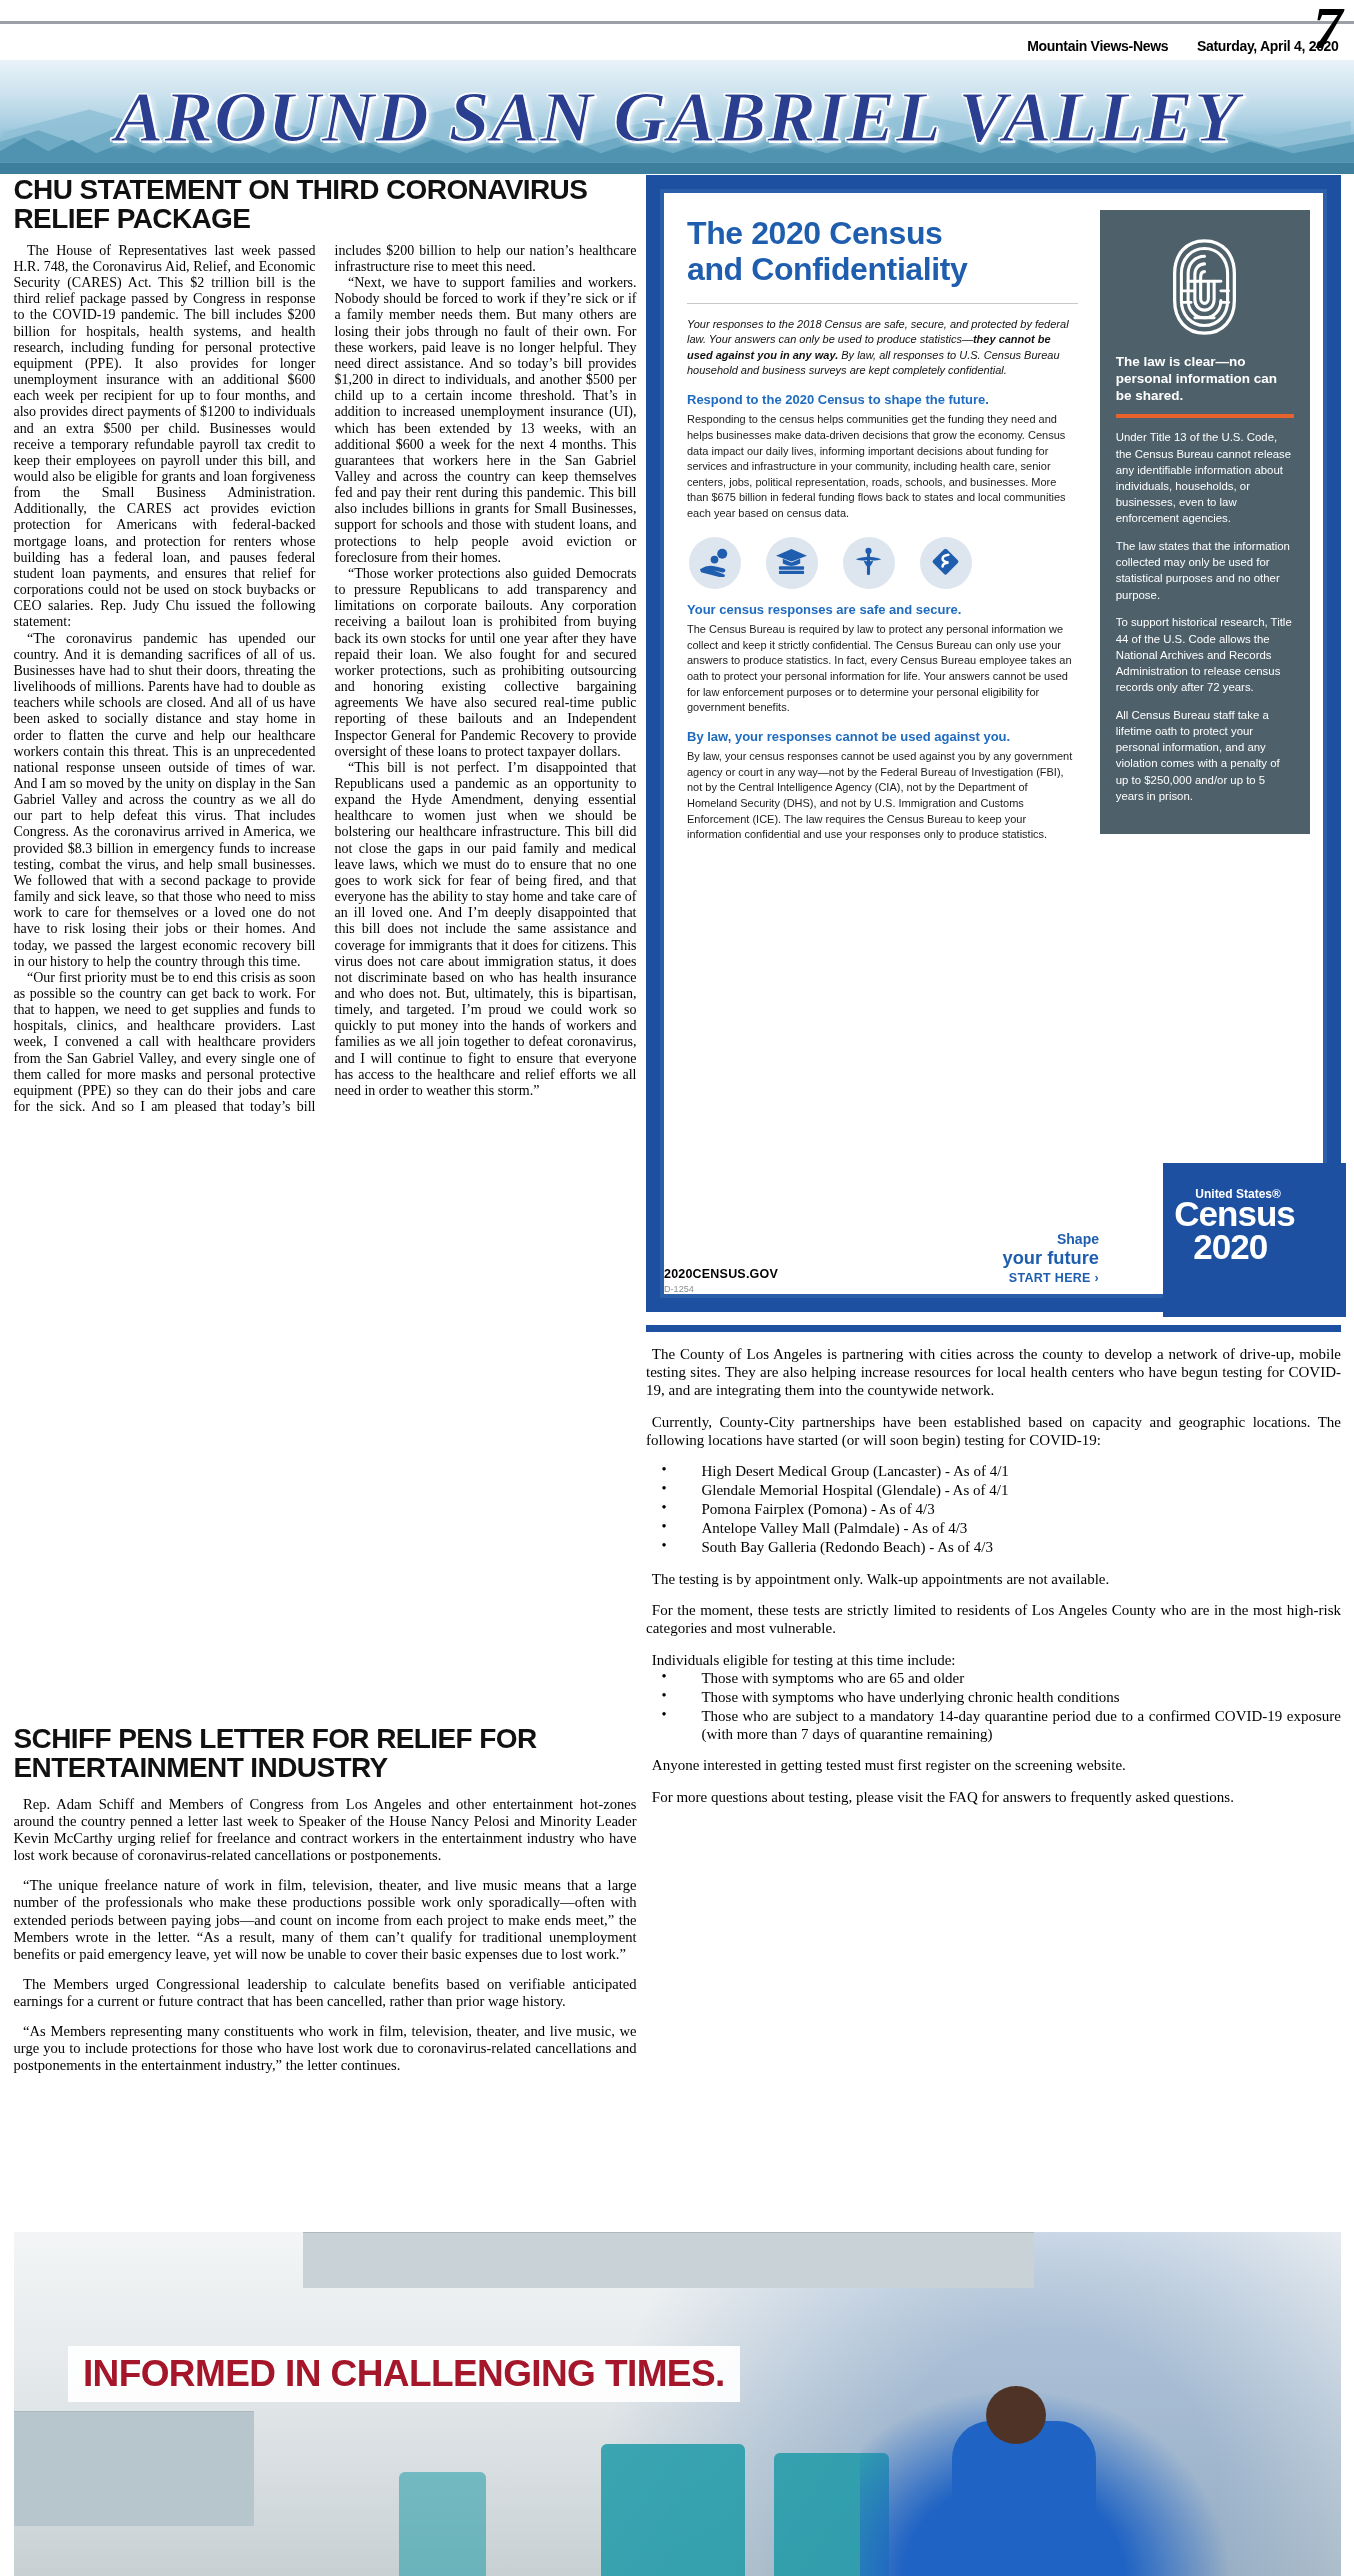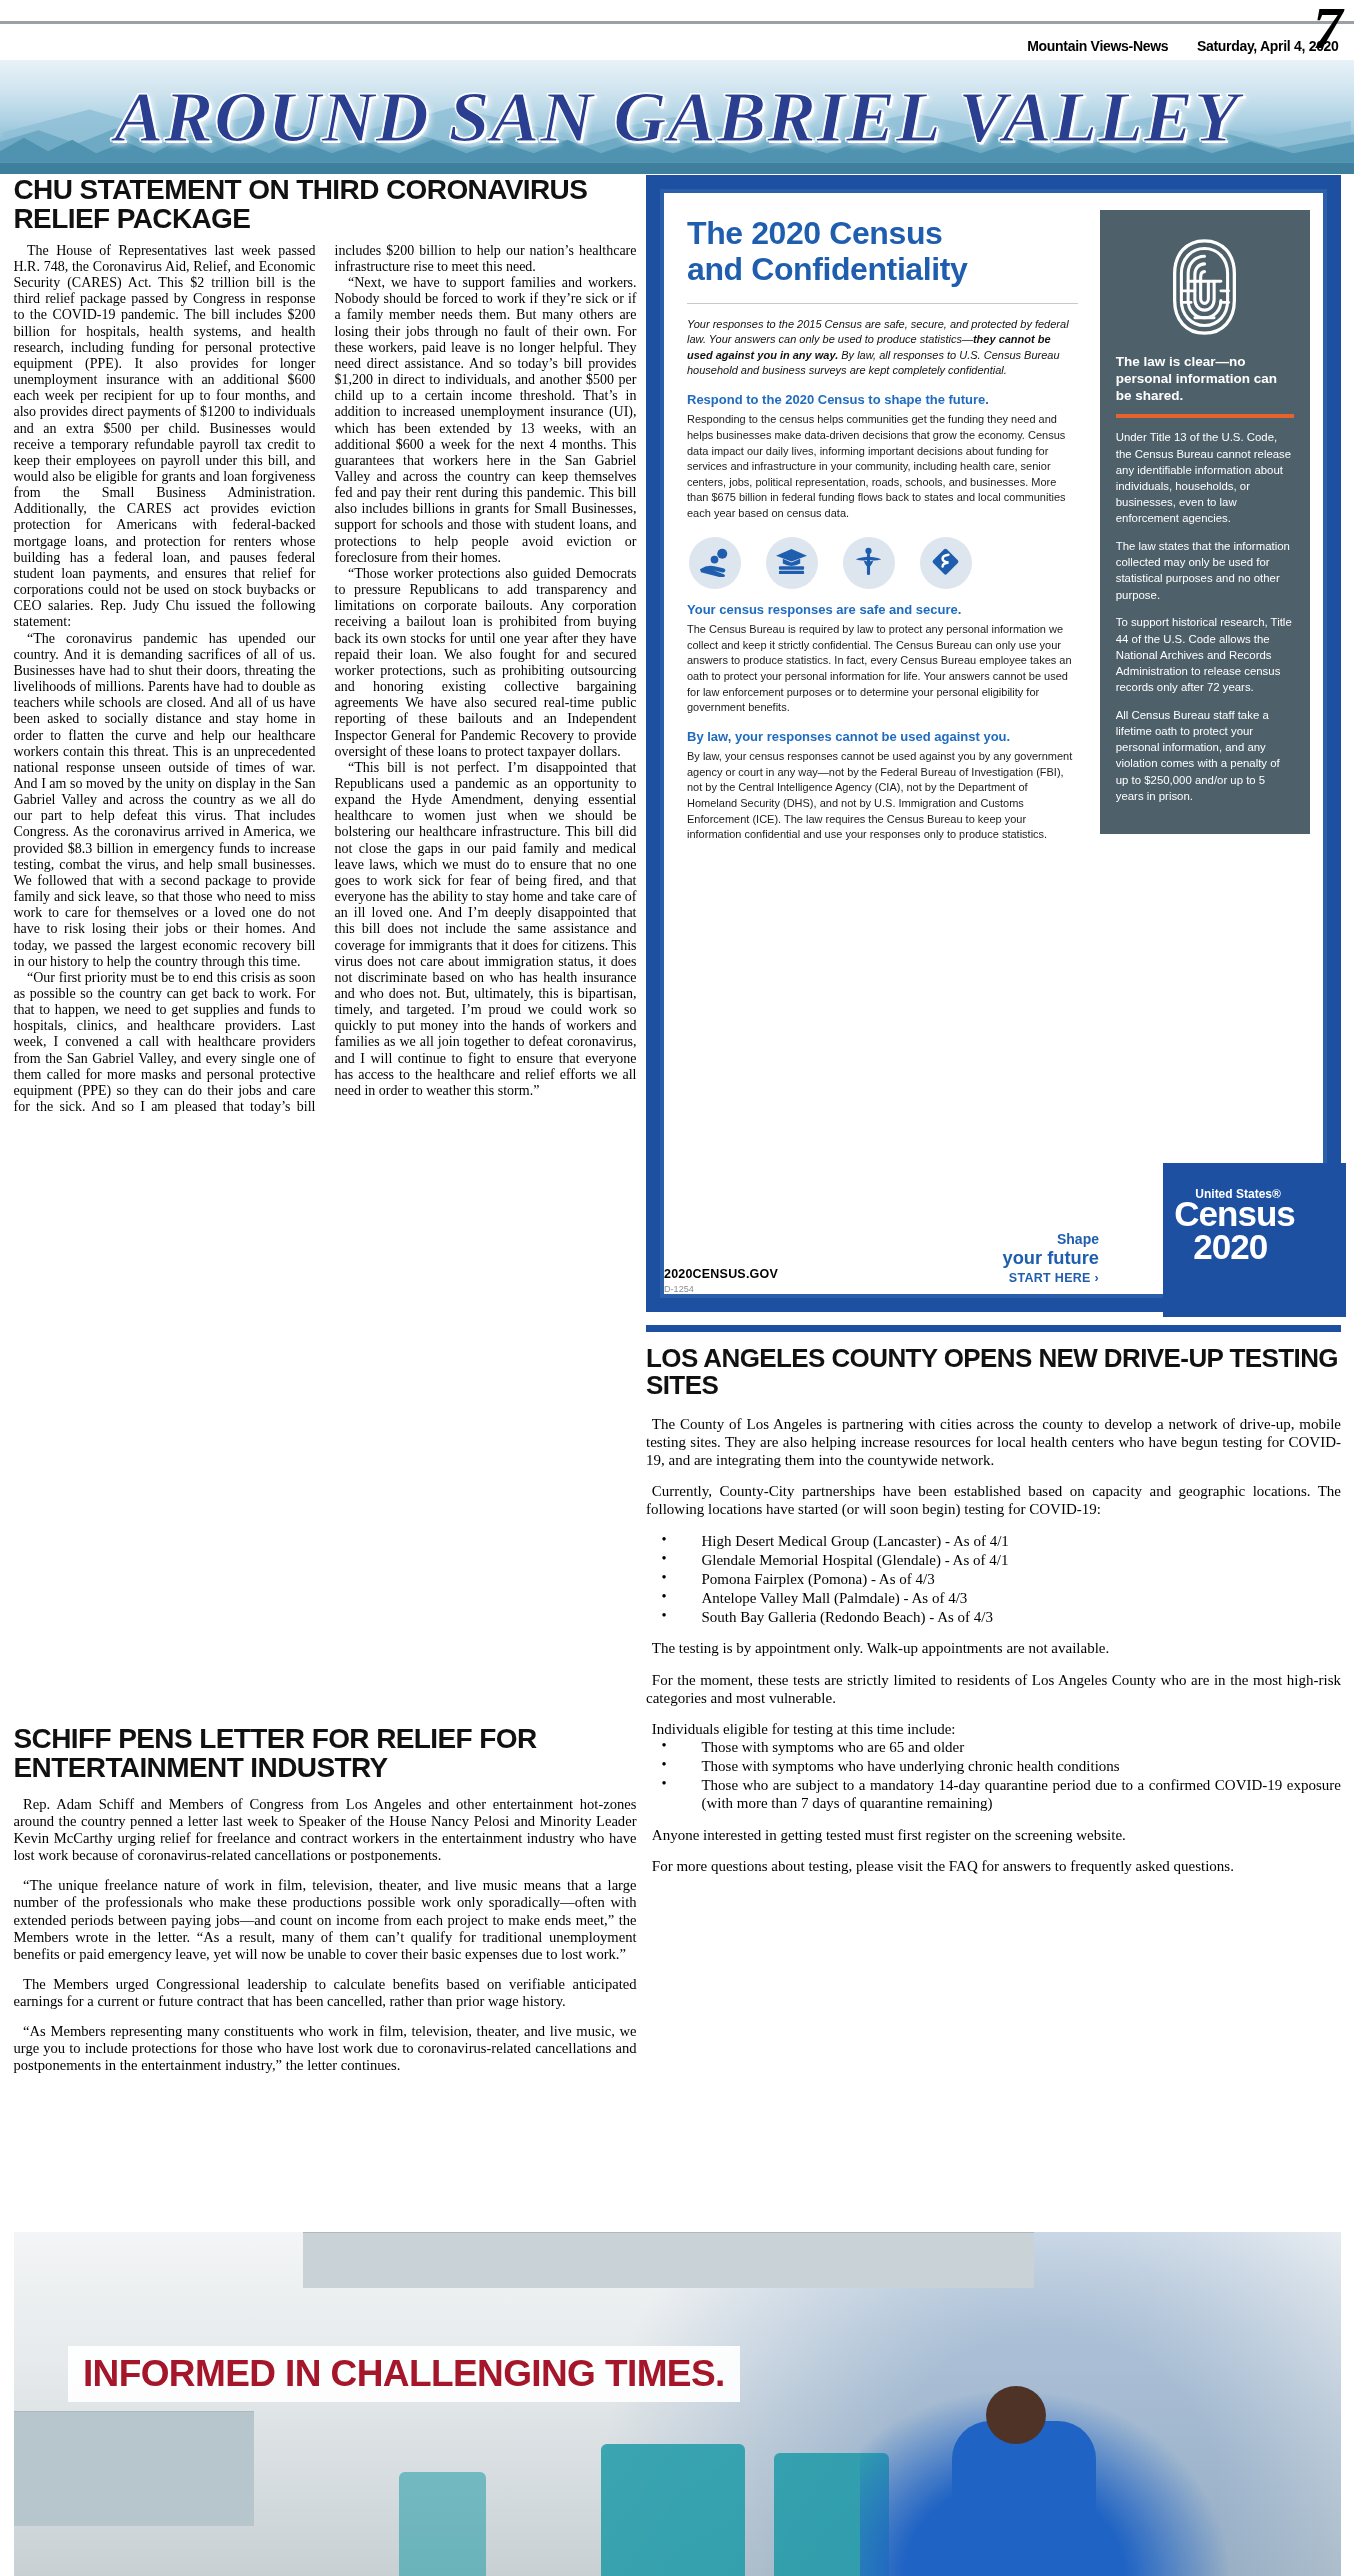--- a/index.html
+++ b/index.html
@@ -268,21 +268,21 @@
     </div>
   </div>
 
   <div id="census">
     <div id="census-inner">
 
       <div id="census-left">
         <div class="cen-title">The 2020 Census</div>
         <div class="cen-title">and Confidentiality</div>
         <hr class="cen-hr">
-        <div class="cen-italic"><span>Your responses to the 2015 Census are safe, secure, and protected by federal law. Your answers can only be used to produce statistics—</span><b>they cannot be used against you in any way.</b><span> By law, all responses to U.S. Census Bureau household and business surveys are kept completely confidential.</span></div>
+        <div class="cen-italic"><span>Your responses to the 2018 Census are safe, secure, and protected by federal law. Your answers can only be used to produce statistics—</span><b>they cannot be used against you in any way.</b><span> By law, all responses to U.S. Census Bureau household and business surveys are kept completely confidential.</span></div>
 
         <div class="cen-sub">Respond to the 2020 Census to shape the future.</div>
         <div class="cen-body">Responding to the census helps communities get the funding they need and helps businesses make data-driven decisions that grow the economy. Census data impact our daily lives, informing important decisions about funding for services and infrastructure in your community, including health care, senior centers, jobs, political representation, roads, schools, and businesses. More than $675 billion in federal funding flows back to states and local communities each year based on census data.</div>
 
         <div class="cen-icons">
           <div class="cen-icon">
             <svg width="33" height="29" viewBox="0 0 34 30">
                 <circle cx="25" cy="6" r="5.2" fill="#1f5eae"></circle>
                 <circle cx="17" cy="12" r="4" fill="#1f5eae"></circle>
                 <path d="M2 22 q8 -5 15 -3 l9 2 q3 1 2 3 q-1 2 -4 1 l-8 -2 l10 4 q3 1 1 3 q-2 1 -5 0 L3 25 Z" fill="#1f5eae"></path>
@@ -362,21 +362,20 @@
         <div class="us">United States®</div>
         <div class="cw">Census</div>
         <div class="yr">2020</div>
       </div>
 
     </div>
   </div>
 
   <div id="la-block">
     <div class="blue-bar"></div>
-    <div class="hl" id="la-head">LOS ANGELES COUNTY OPENS NEW DRIVE-UP TESTING SITES</div>
     <div class="la-body">
       <p>The County of Los Angeles is partnering with cities across the county to develop a network of drive-up, mobile testing sites. They are also helping increase resources for local health centers who have begun testing for COVID-19, and are integrating them into the countywide network.</p>
       <p>Currently, County-City partnerships have been established based on capacity and geographic locations. The following locations have started (or will soon begin) testing for COVID-19:</p>
       <ul>
         <li>High Desert Medical Group (Lancaster) - As of 4/1</li>
         <li>Glendale Memorial Hospital (Glendale) - As of 4/1</li>
         <li>Pomona Fairplex (Pomona) - As of 4/3</li>
         <li>Antelope Valley Mall (Palmdale) - As of 4/3</li>
         <li>South Bay Galleria (Redondo Beach) - As of 4/3</li>
       </ul>

